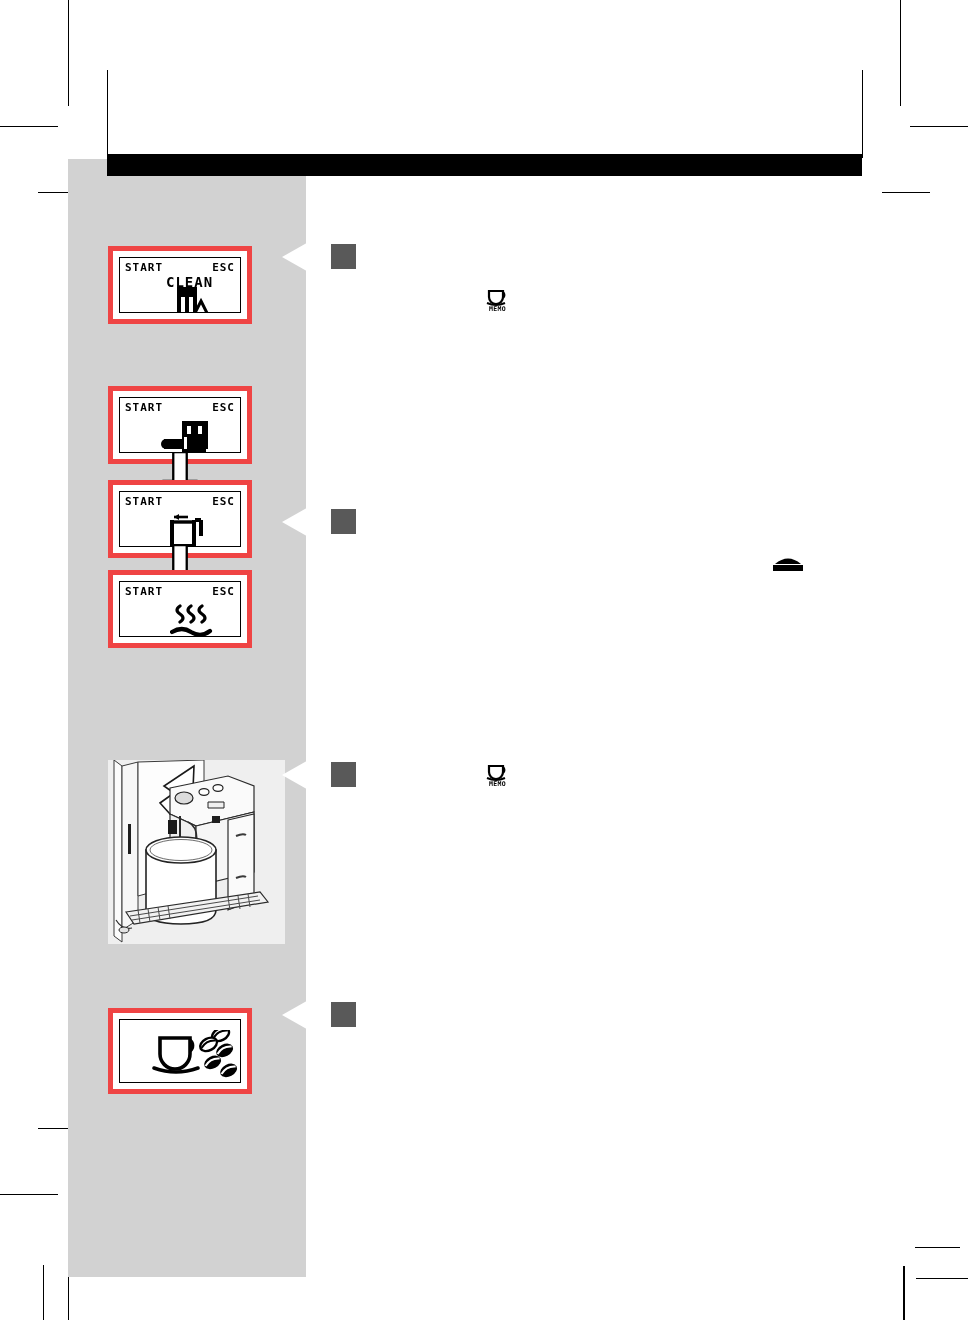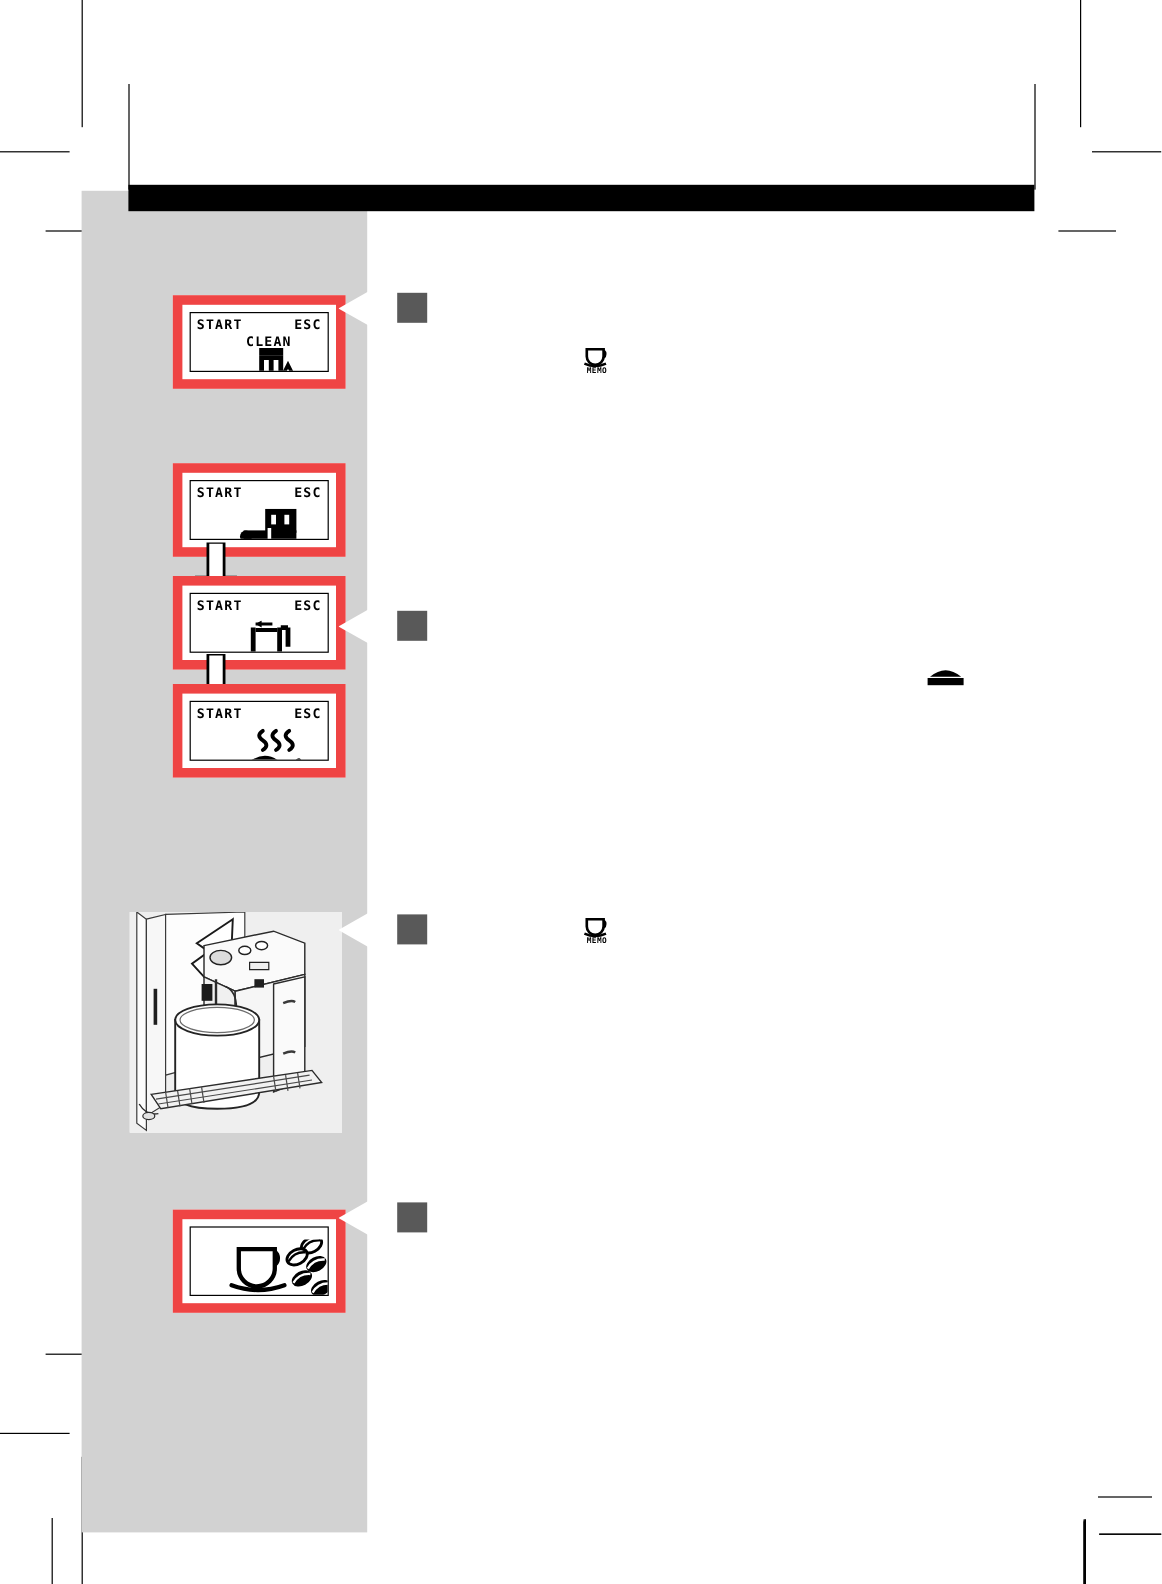--- a/index.html
+++ b/index.html
@@ -94,23 +94,22 @@
     color: #000000;
     font-size: 12.5px;
     line-height: 17px;
     white-space: pre-wrap;
   }
 
   
   .lcd {
     position: absolute;
     background: #ffffff;
-    border: 8px solid #ef4444;
+    border: 5px solid #ef4444;
     box-sizing: border-box;
-    margin-left: 36px;
   }
   .lcd .inner {
     position: absolute;
     left: 6px;
     top: 6px;
     right: 6px;
     bottom: 6px;
     border: 1px solid #000000;
     box-sizing: border-box;
     background: #ffffff;
@@ -124,21 +123,21 @@
     font-weight: bold;
     letter-spacing: 1px;
     color: #000000;
     line-height: 12px;
   }
   .lcd .soft-key.left { left: 5px; }
   .lcd .soft-key.right { right: 5px; }
   .lcd .glyph-label {
     position: absolute;
     font-family: "DejaVu Sans Mono", monospace;
-    font-size: 11px;
+    font-size: 14px;
     font-weight: bold;
     letter-spacing: 1px;
     color: #000000;
     line-height: 12px;
   }
 
   
   .down-arrow {
     position: absolute;
     width: 40px;

